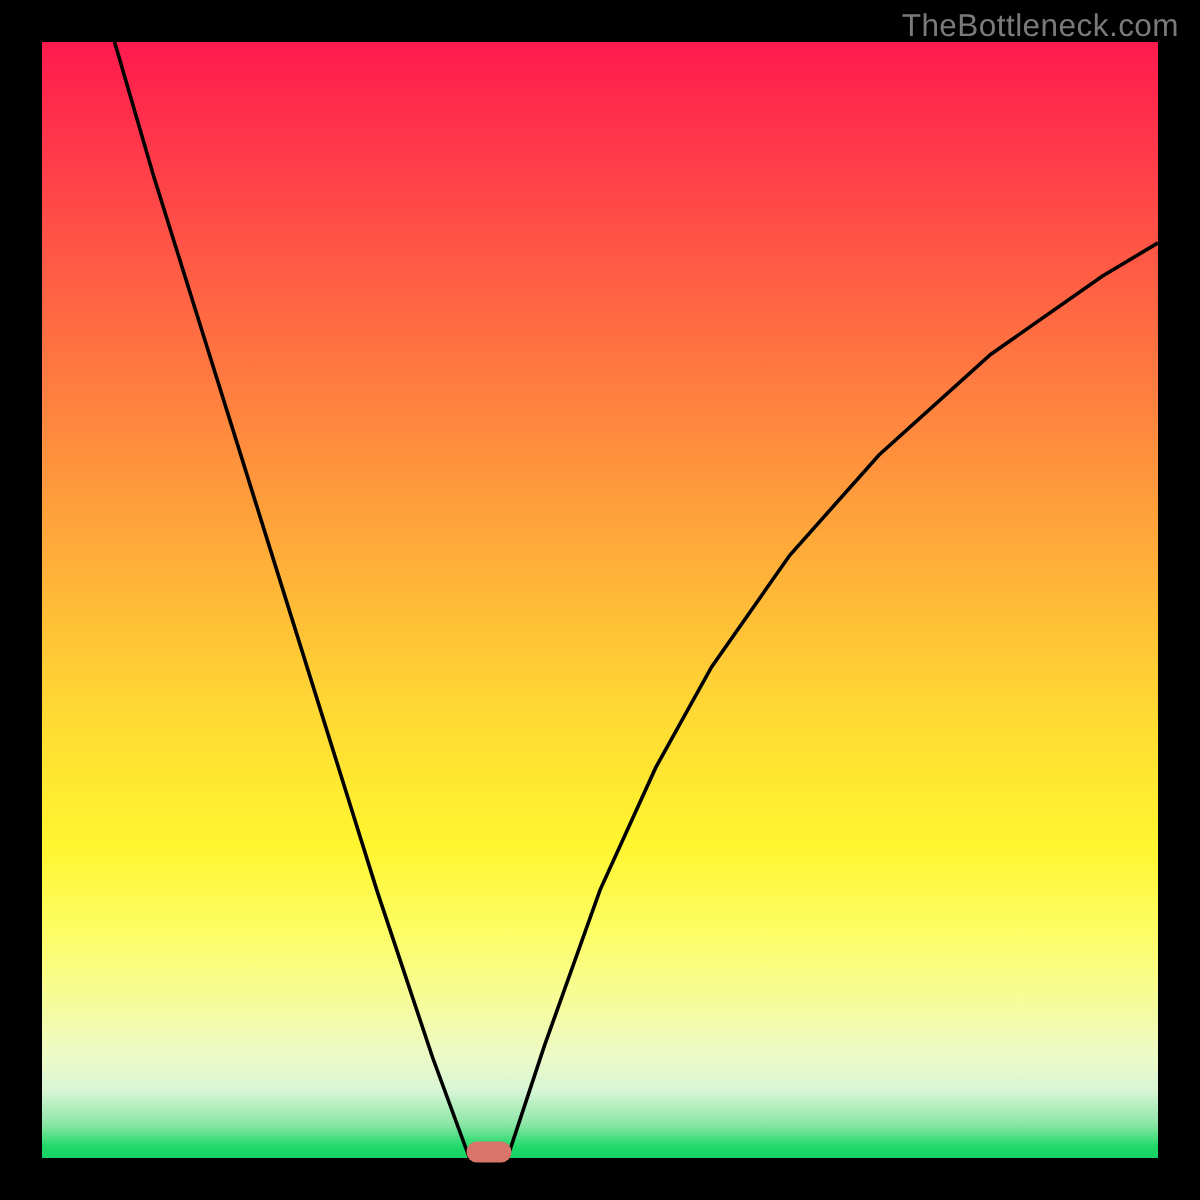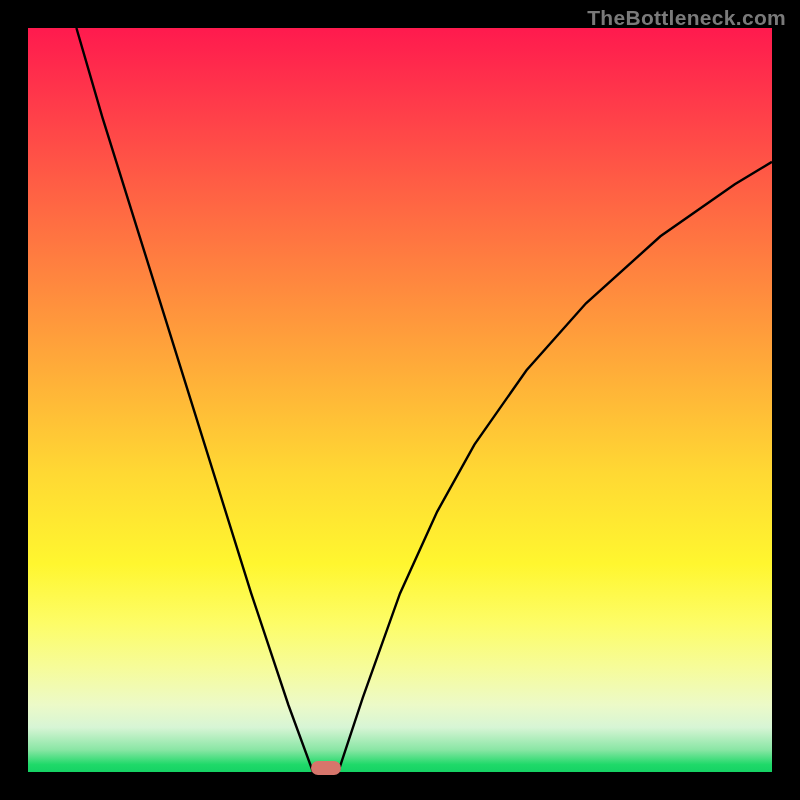--- a/index.html
+++ b/index.html
@@ -26,21 +26,21 @@
       #1fd969 99%,
       #15d264 100%
     );
   }
   .watermark {
     position: absolute;
     top: 6px;
     right: 14px;
     color: #7a7a7a;
     font-size: 21px;
-    font-weight: 700;
+    font-weight: 400;
     letter-spacing: 0.3px;
     text-align: center;
   }
   .curve-svg {
     position: absolute;
     left: 28px;
     top: 28px;
     width: 744px;
     height: 744px;
     pointer-events: none;

